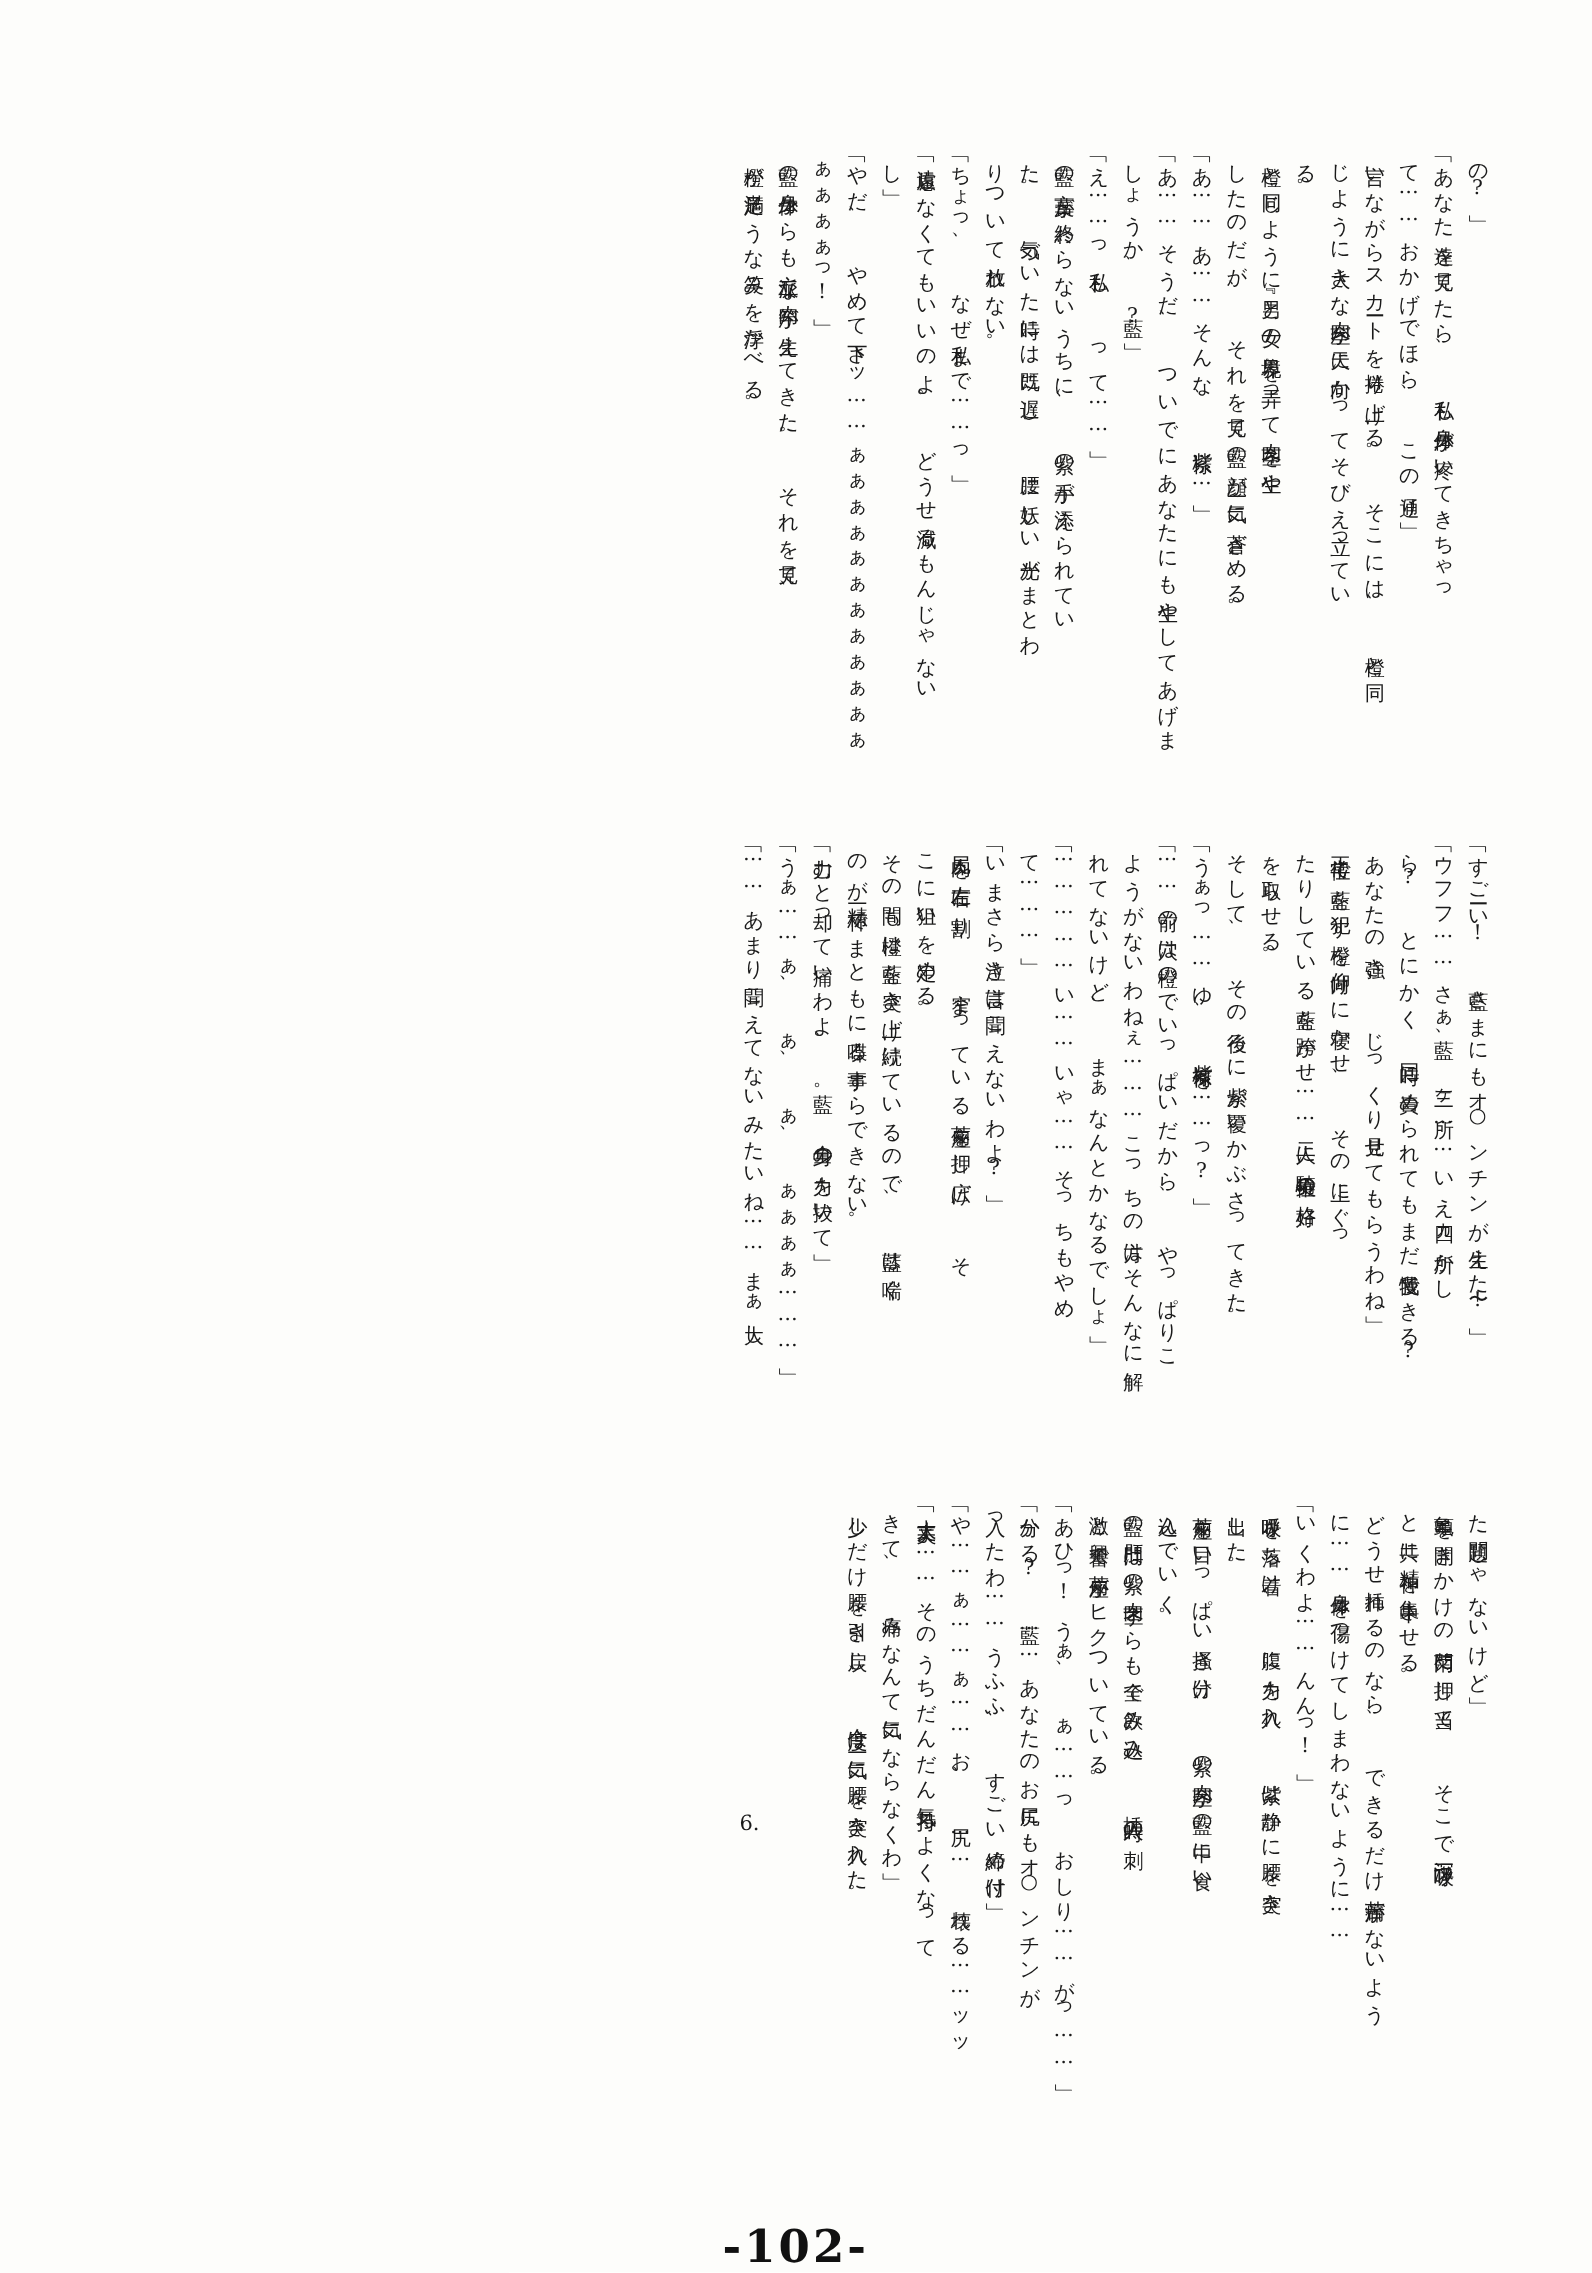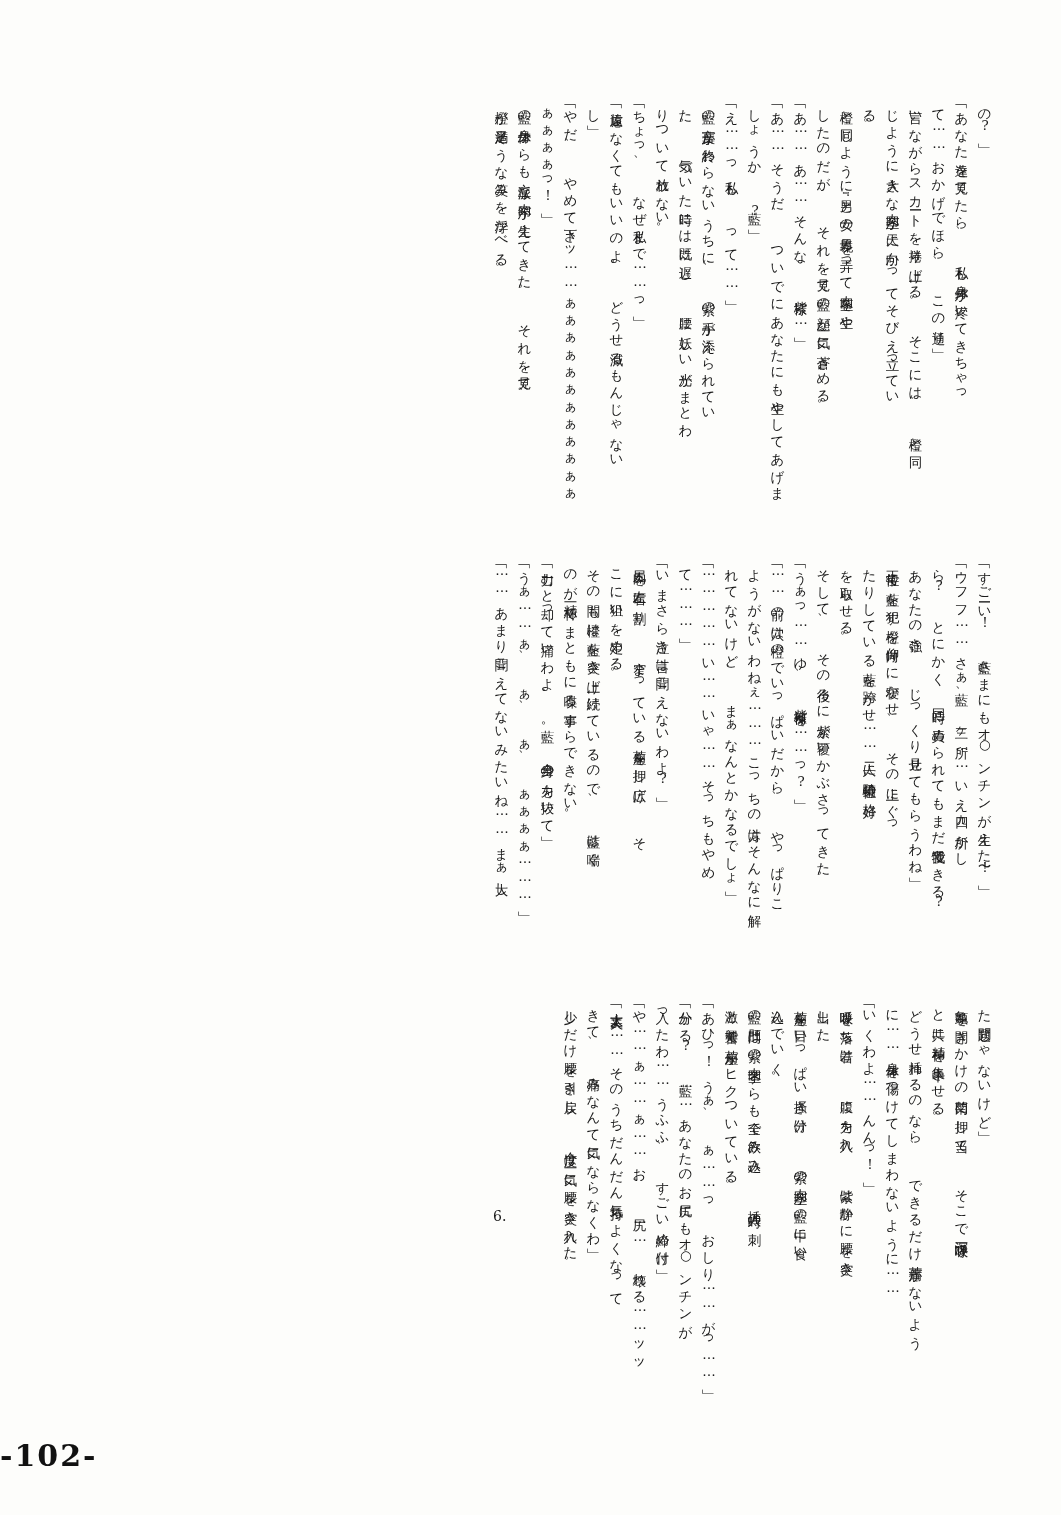--- a/index.html
+++ b/index.html
@@ -54,22 +54,22 @@
     left: 493px;
     top: 1208px;
     font-family: "DejaVu Serif", serif;
     font-size: 14px;
     color: #1a1a1a;
   }
   .page-number {
     position: absolute;
     left: 0;
     right: 0;
-    top: 1438px;
-    text-align: left;
+    top: 1481px;
+    text-align: center;
     font-family: "DejaVu Serif", serif;
     font-weight: bold;
     font-size: 30px;
     letter-spacing: 2px;
     color: #111;
   }
   .page-number span { display: inline-block; }
 </style>
 </head>
 <body>

